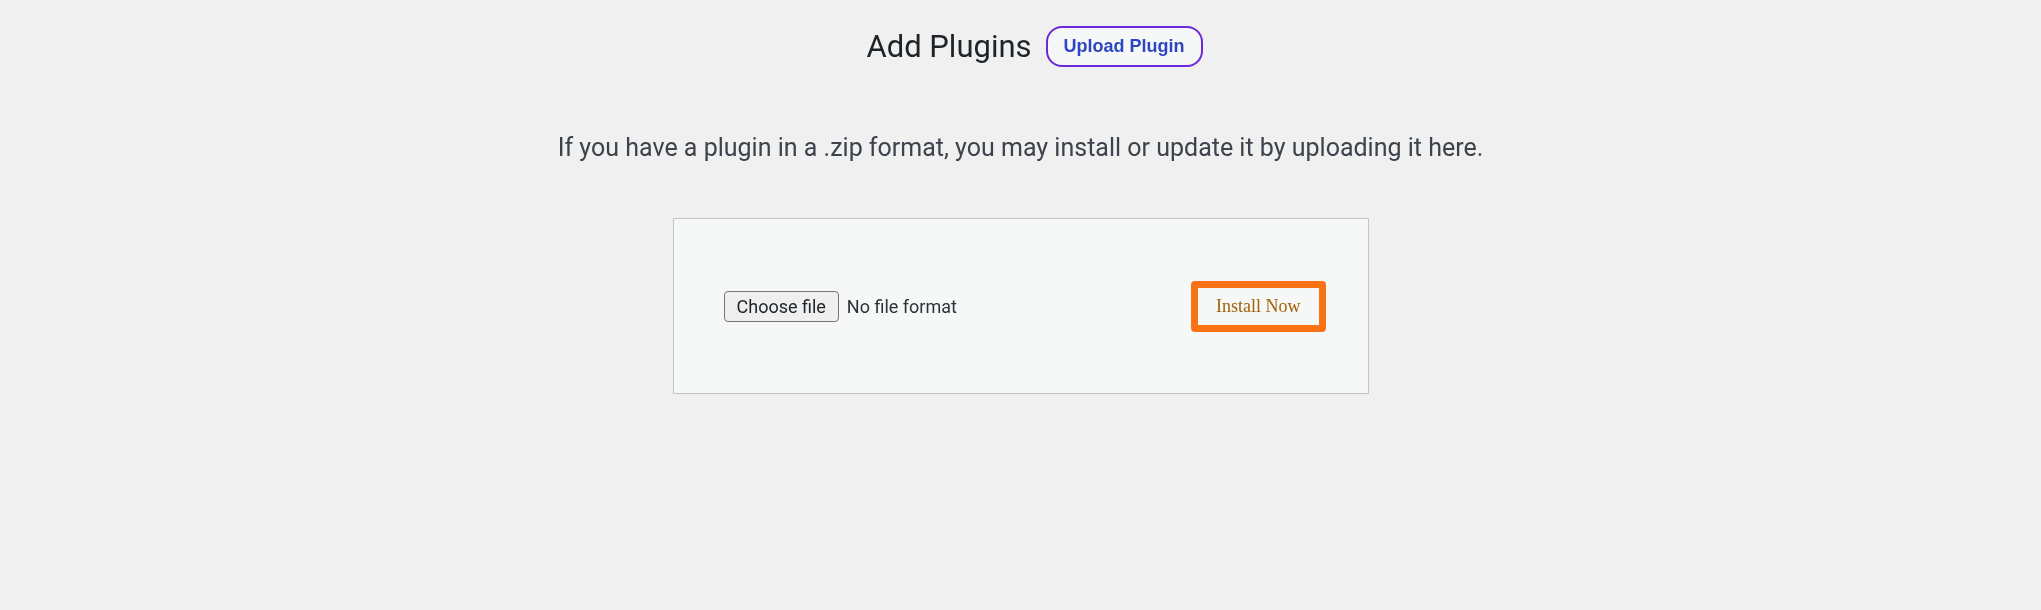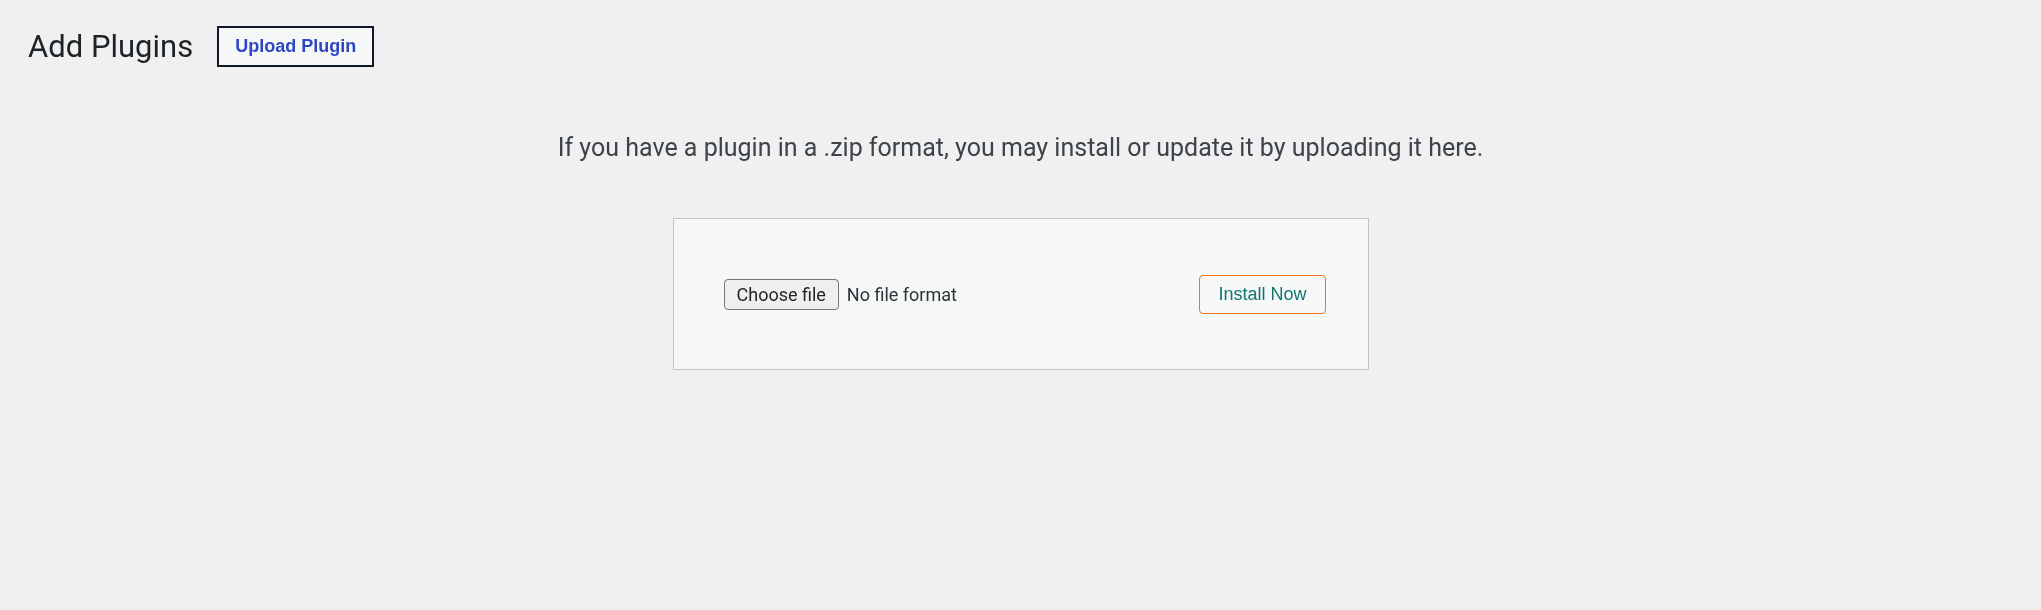--- a/index.html
+++ b/index.html
@@ -11,56 +11,57 @@
       font-family: -apple-system, BlinkMacSystemFont, "Segoe UI", Roboto, Helvetica, Arial, sans-serif;
       background: #f0f0f1;
       width: 2041px;
       height: 610px;
       overflow: hidden;
     }
     .header {
       display: flex;
       align-items: center;
       padding: 26px 0 0 28px;
-      gap: 24px;
+      gap: 14px;
+      justify-content: center;
     }
     .page-title {
       font-size: 31px;
       font-weight: 400;
       color: #1d2327;
       line-height: 1.3;
     }
     .upload-plugin-btn {
-      border: 2px solid #0f172a;
+      border: 2px solid #6d28d9;
       background: #f6f7f7;
       color: #2d46c2;
       font-size: 18px;
       font-weight: 600;
       padding: 7px 16px;
-      border-radius: 0;
+      border-radius: 16px;
       cursor: pointer;
       line-height: 1.3;
     }
     .upload-description {
       text-align: center;
       font-size: 25px;
       color: #3c434a;
       margin-top: 66px;
       font-weight: 400;
     }
     .upload-form-wrap {
       display: flex;
       justify-content: center;
       margin-top: 56px;
     }
     .upload-form {
       border: 1px solid #c3c4c7;
       background: #f6f7f7;
       width: 696px;
-      height: 152px;
+      height: 176px;
       display: flex;
       align-items: center;
       justify-content: space-between;
       padding: 0 42px 0 50px;
     }
     .file-chooser {
       display: flex;
       align-items: center;
       gap: 8px;
     }
@@ -72,28 +73,28 @@
       color: #1d2327;
       padding: 4px 12px;
       cursor: pointer;
       font-family: inherit;
     }
     .file-status {
       font-size: 18px;
       color: #2c3338;
     }
     .install-now-btn {
-      border: 1px solid #f97316;
+      border: 7px solid #f97316;
       background: #f6f7f7;
-      color: #0f766e;
+      color: #a16207;
       font-size: 18px;
       padding: 8px 18px;
       border-radius: 4px;
       cursor: default;
-      font-family: Liberation Sans, sans-serif;
+      font-family: Liberation Serif, serif;
     }
   </style>
 </head>
 <body>
 
 <div class="header">
   <h1 class="page-title">Add Plugins</h1>
   <button class="upload-plugin-btn">Upload Plugin</button>
 </div>
 

